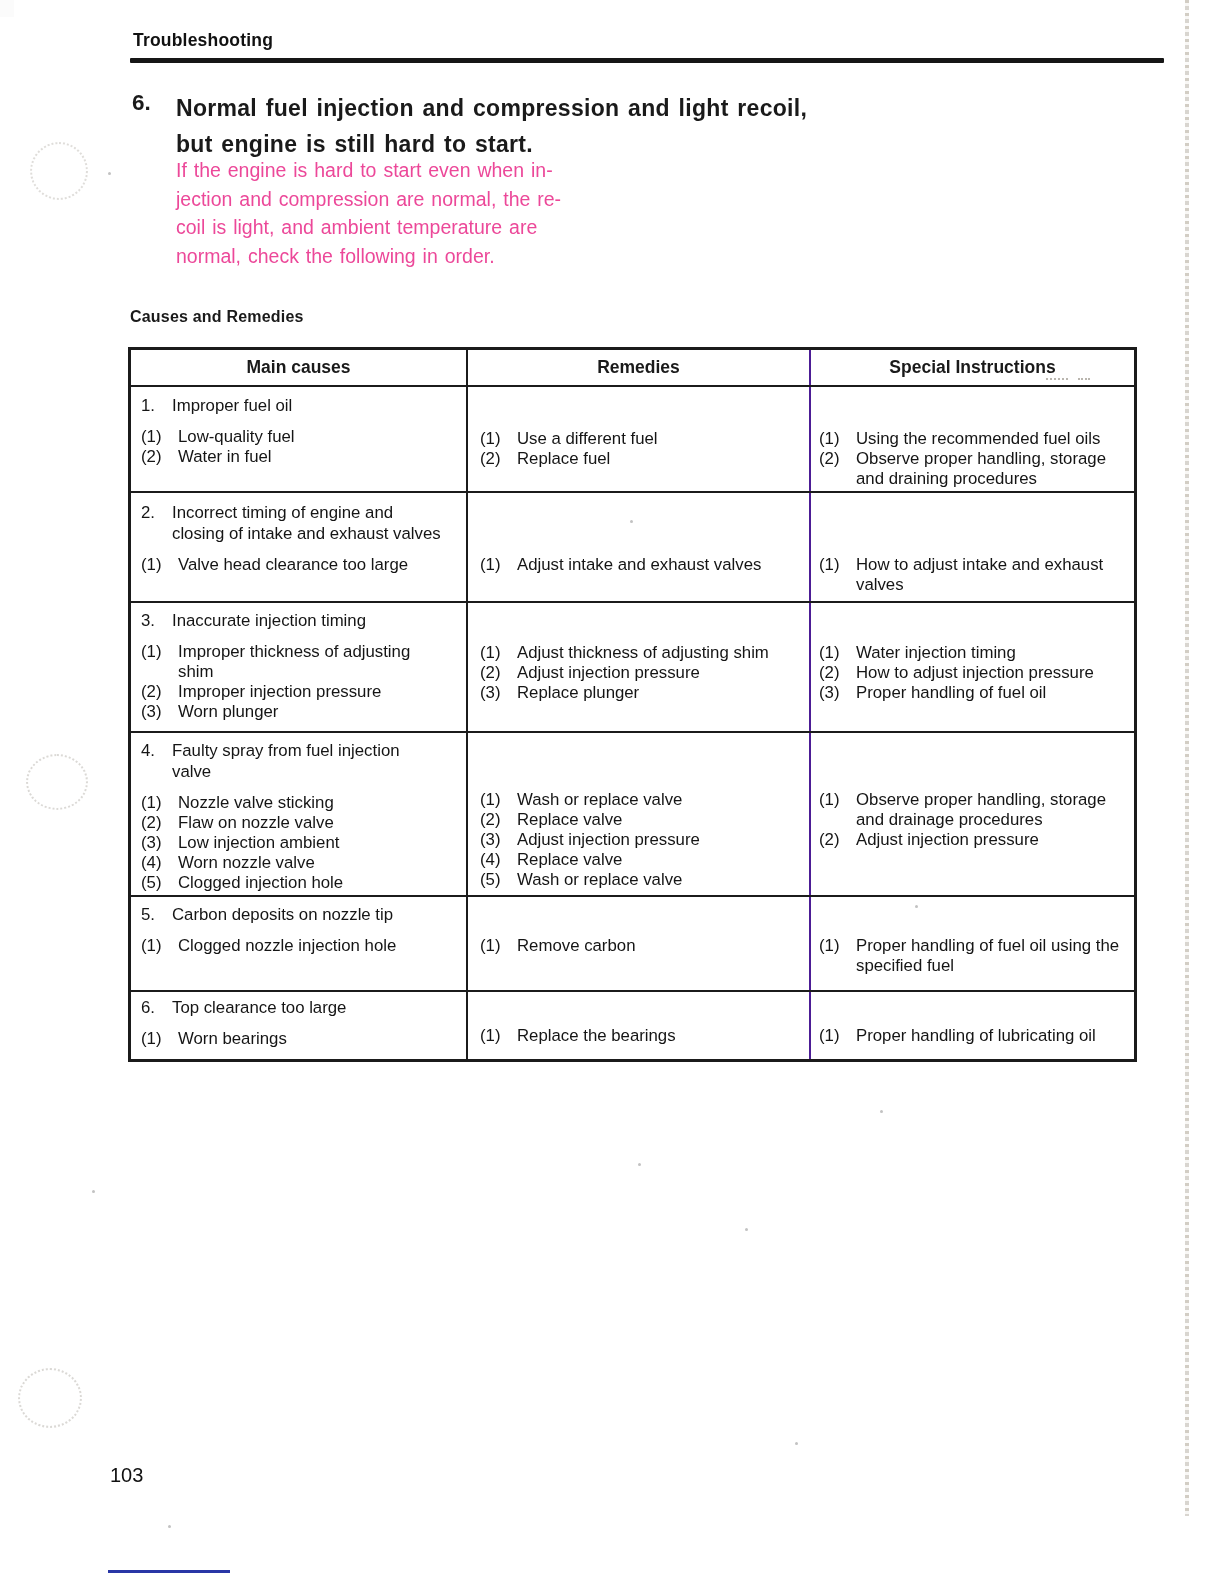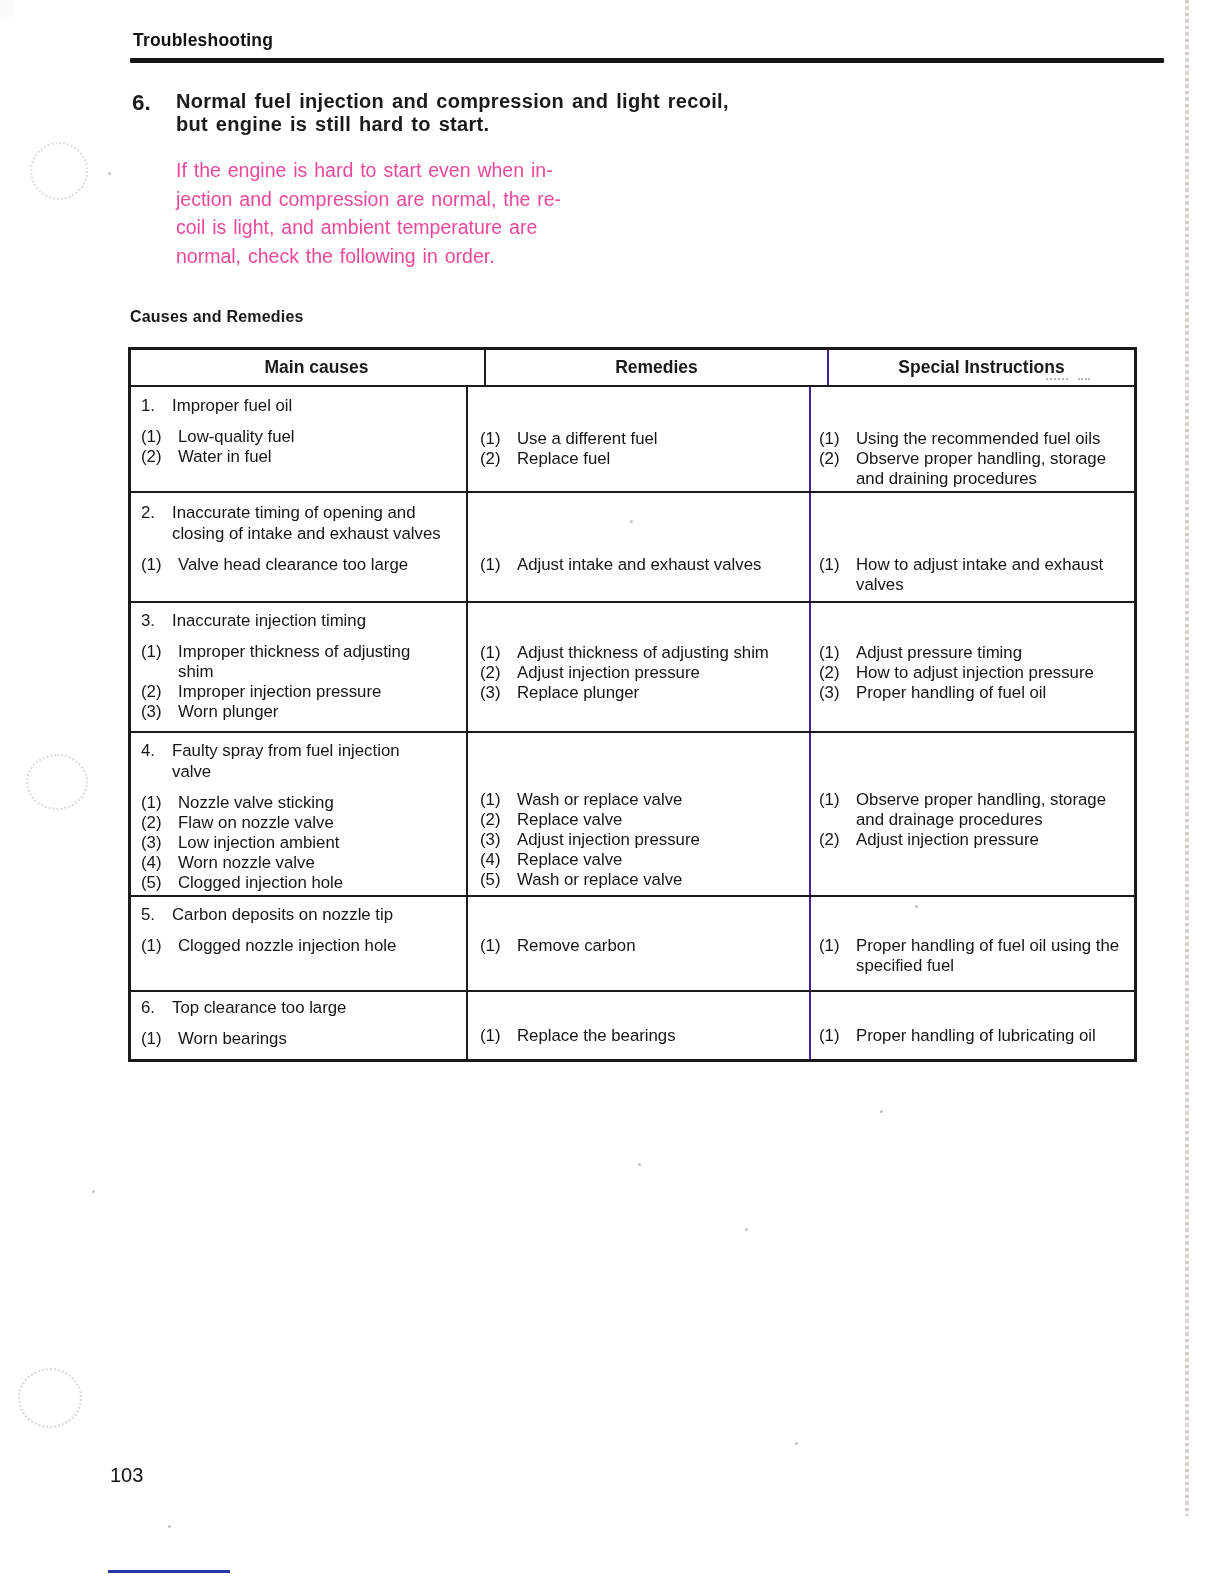--- a/index.html
+++ b/index.html
@@ -17,40 +17,40 @@
     position:absolute; left:130px; top:58px; width:1034px; height:5px;
     background:#161616; border-radius:1px;
   }
   
   .sec-num{
     position:absolute; left:132px; top:90px;
     font-size:22.5px; font-weight:bold;
   }
   .sec-title{
     position:absolute; left:176px; top:90px; width:700px;
-    font-size:20px; font-weight:bold; line-height:23px;
+    font-size:23px; font-weight:bold; line-height:36px;
     letter-spacing:.3px; word-spacing:2px; white-space:pre-line;
   }
   .sec-body{
     position:absolute; left:176px; top:156px; width:470px;
     font-size:19.5px; line-height:28.5px; word-spacing:1.5px;
     white-space:pre-line; color:#ec4899;
   }
   
   .tbl-heading{
     position:absolute; left:130px; top:308px;
     font-size:16px; font-weight:bold; letter-spacing:.2px;
   }
   
   .tbl{
     position:absolute; left:128px; top:347px; width:1009px;
     border:3px solid #1b1b1b; box-sizing:border-box; background:#fff;
   }
   .trow{display:flex; border-top:2px solid #1b1b1b;}
-  .trow.thead{border-top:none;margin-left:18px;}
+  .trow.thead{border-top:none;}
   .c{box-sizing:border-box; padding-left:10px; padding-right:4px; overflow:hidden;}
   .c1{width:335px;}
   .c2{width:343px; border-left:2px solid #1b1b1b; padding-left:12px;}
   .c3{flex:1; border-left:2px solid #4c1d95; padding-left:8px;}
   .hc{display:flex; align-items:center; justify-content:center;
       font-weight:bold; font-size:17.5px; padding:0;}
   .thead{height:35px;}
   .r1{height:104px;} .r2{height:108px;} .r3{height:128px;}
   .r4{height:162px;} .r5{height:93px;}  .r6{height:67px;}
   
@@ -148,21 +148,21 @@
             <span class="it">Observe proper handling, storage
 and draining procedures</span>
           </div>
       </div>
     </div>
 
     <div class="trow r2">
       <div class="c c1 cpt2">
         <div class="item ttl">
           <span class="n">2.</span>
-          <span class="it">Inaccurate timing of opening and
+          <span class="it">Incorrect timing of engine and
 closing of intake and exhaust valves</span>
         </div>
         <div class="items">
           <div class="item">
               <span class="n">(1)</span>
               <span class="it">Valve head clearance too large</span>
             </div>
         </div>
       </div>
       <div class="c c2 pt2">
@@ -212,21 +212,21 @@
             <span class="it">Adjust injection pressure</span>
           </div>
         <div class="item">
             <span class="n">(3)</span>
             <span class="it">Replace plunger</span>
           </div>
       </div>
       <div class="c c3 pt3">
         <div class="item">
             <span class="n">(1)</span>
-            <span class="it">Adjust pressure timing</span>
+            <span class="it">Water injection timing</span>
           </div>
         <div class="item">
             <span class="n">(2)</span>
             <span class="it">How to adjust injection pressure</span>
           </div>
         <div class="item">
             <span class="n">(3)</span>
             <span class="it">Proper handling of fuel oil</span>
           </div>
       </div>

